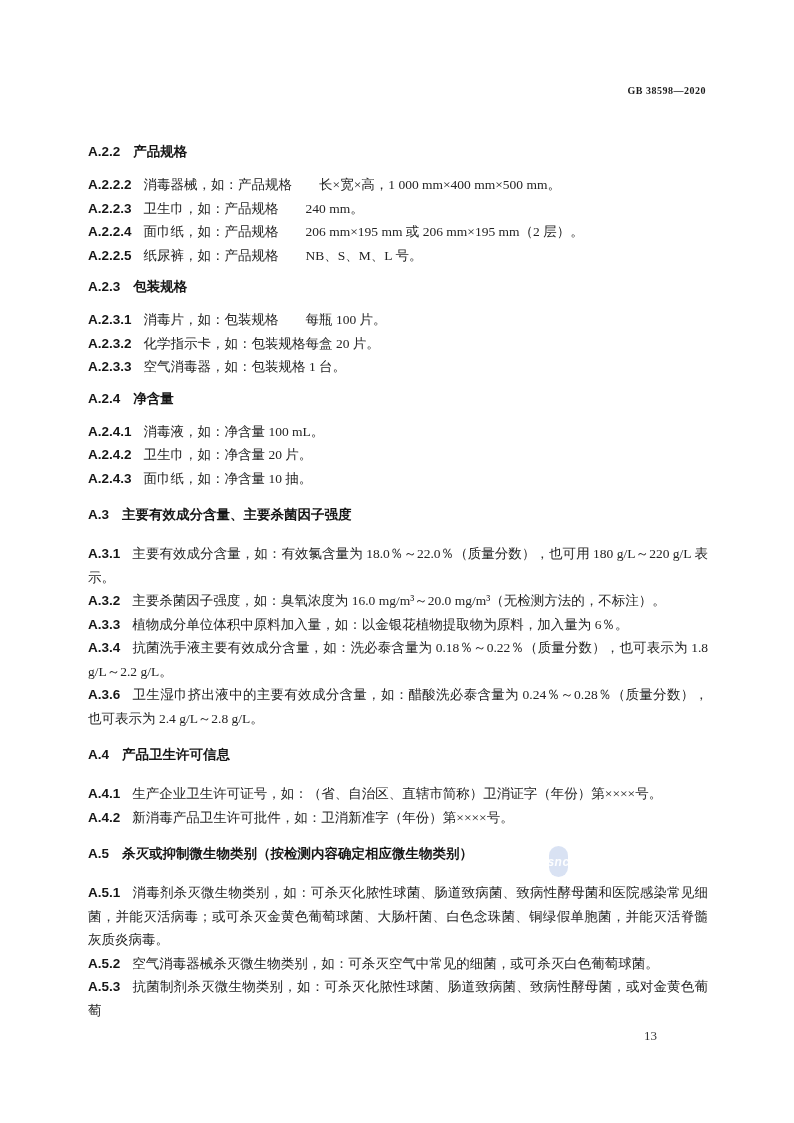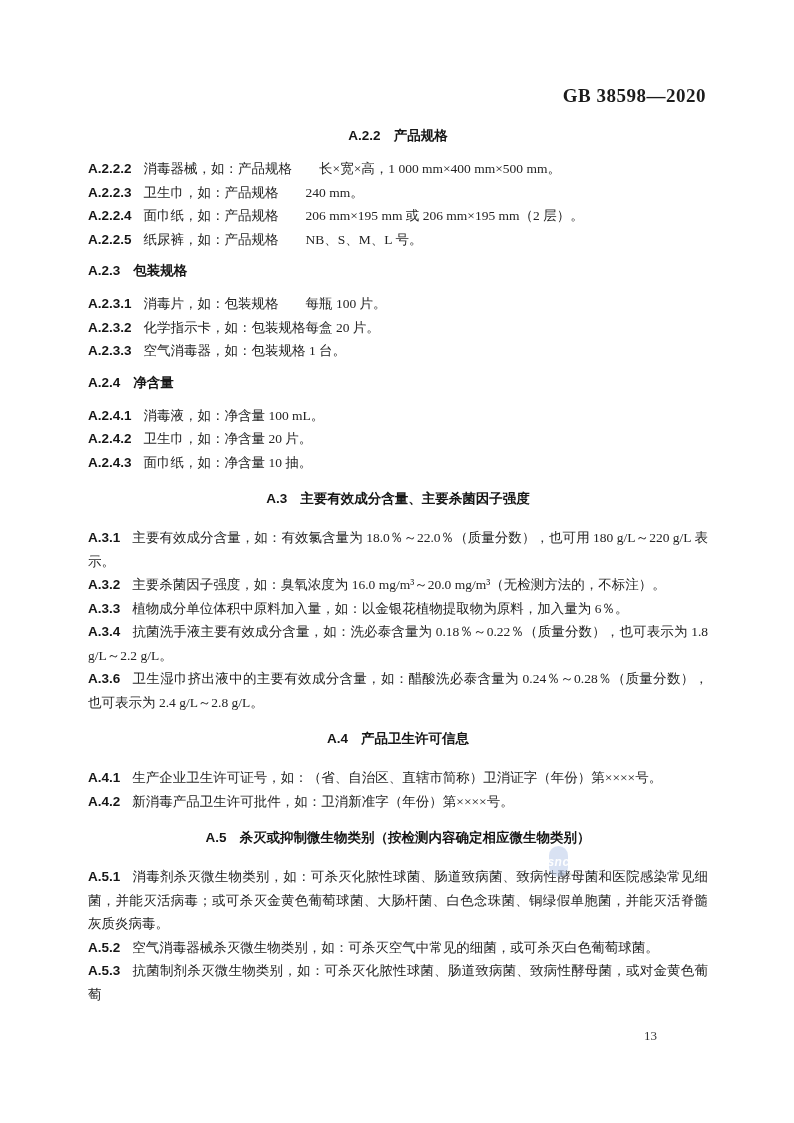--- a/index.html
+++ b/index.html
@@ -3,31 +3,31 @@
 <meta charset="utf-8">
 <style>
   html,body{margin:0;padding:0;background:#ffffff;}
   .page{
     position:relative;width:794px;height:1123px;background:#ffffff;
     color:#222222;overflow:hidden;
     font-family:"Liberation Serif","DejaVu Serif",serif;
   }
   .header{
     position:absolute;top:85px;left:0;right:88px;text-align:right;
-    font-weight:700;font-size:19px;letter-spacing:0.5px;
+    font-weight:700;font-size:10px;letter-spacing:0.5px;
     font-family:"Liberation Serif","DejaVu Serif",serif;color:#1c1c1c;
   }
   .content{position:absolute;left:88px;top:127px;width:620px;}
-  .content > :first-child{margin-top:0;text-align:center;}
+  .content > :first-child{margin-top:16px;}
   .heading{
     font-weight:700;font-size:13.5px;line-height:18px;color:#161616;
     font-family:"Liberation Sans","DejaVu Sans",sans-serif;
   }
   .h3{margin:11px 0 12px;}
-  .h2{margin:16px 0 18px;text-align:center;}
+  .h2{margin:16px 0 18px;}
   .heading .num{margin-right:13px;}
   .item{font-size:13.5px;line-height:23.5px;color:#242424;text-align:justify;}
   .item .num{
     font-weight:700;margin-right:12px;white-space:nowrap;color:#161616;
     font-family:"Liberation Sans","DejaVu Sans",sans-serif;
   }
   .watermark{
     position:absolute;left:549px;top:846px;width:19px;height:31px;
     background:rgba(186,202,233,0.55);border-radius:14px;
     display:flex;align-items:center;justify-content:center;

